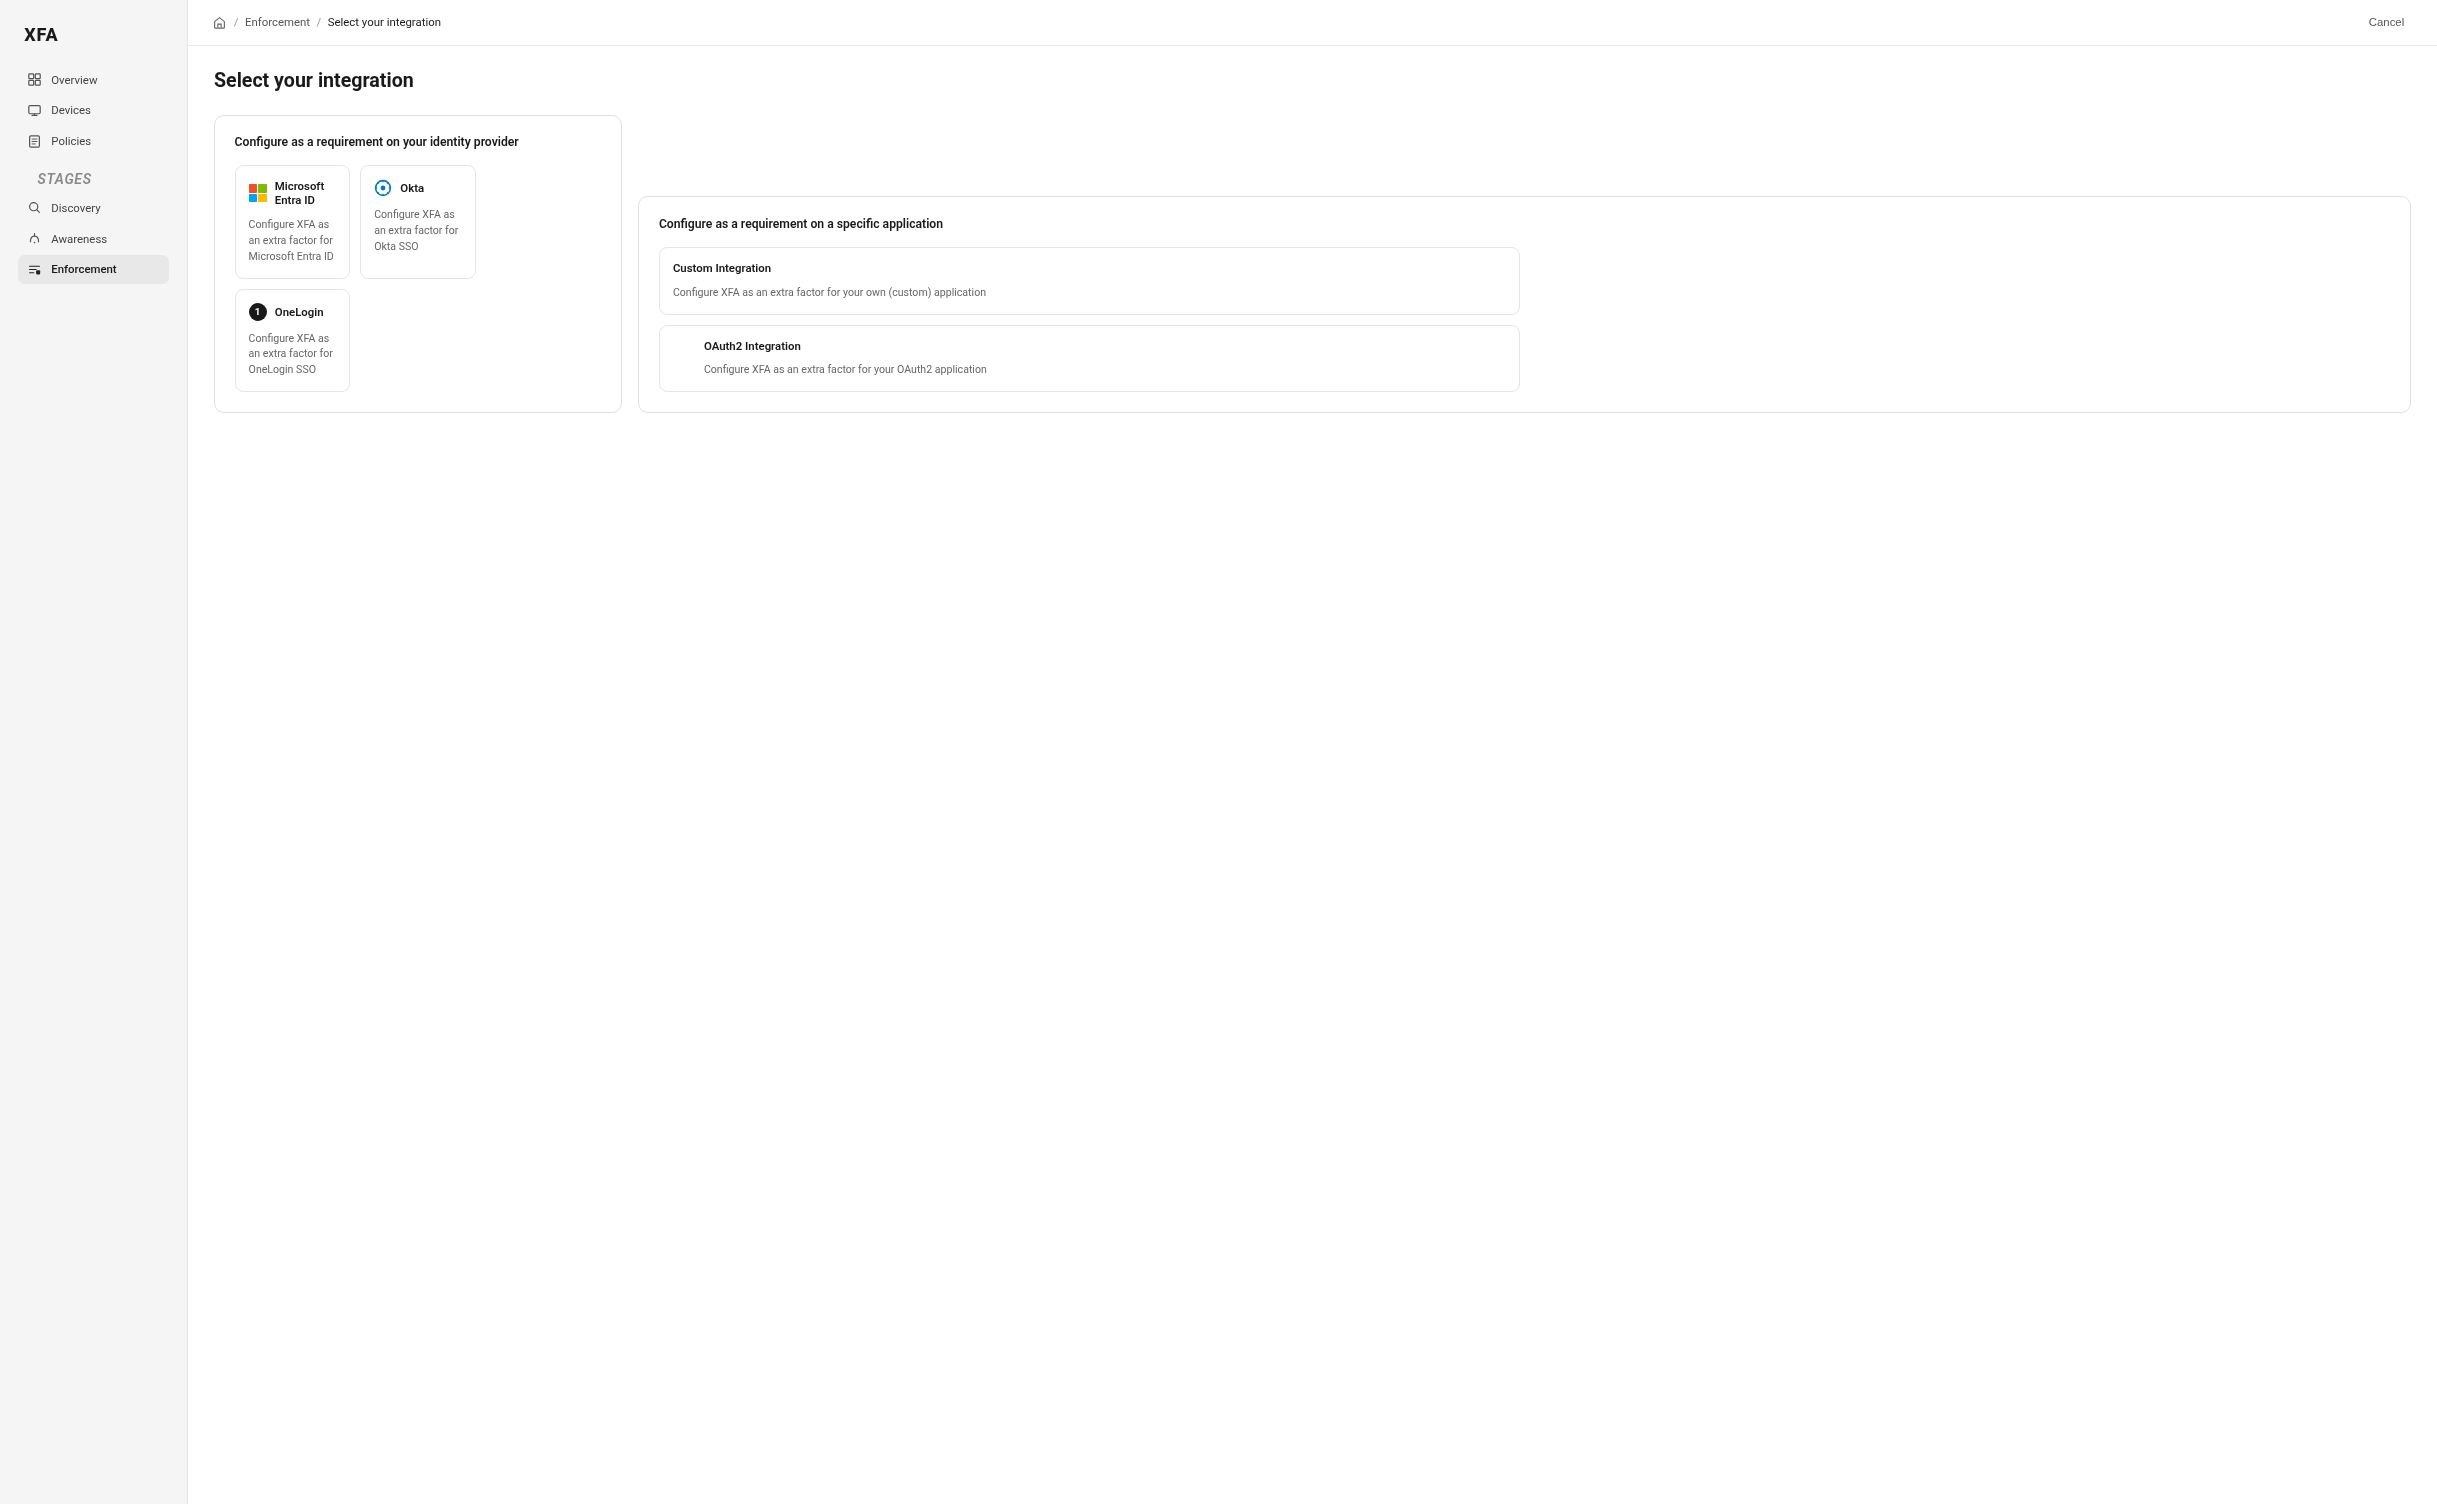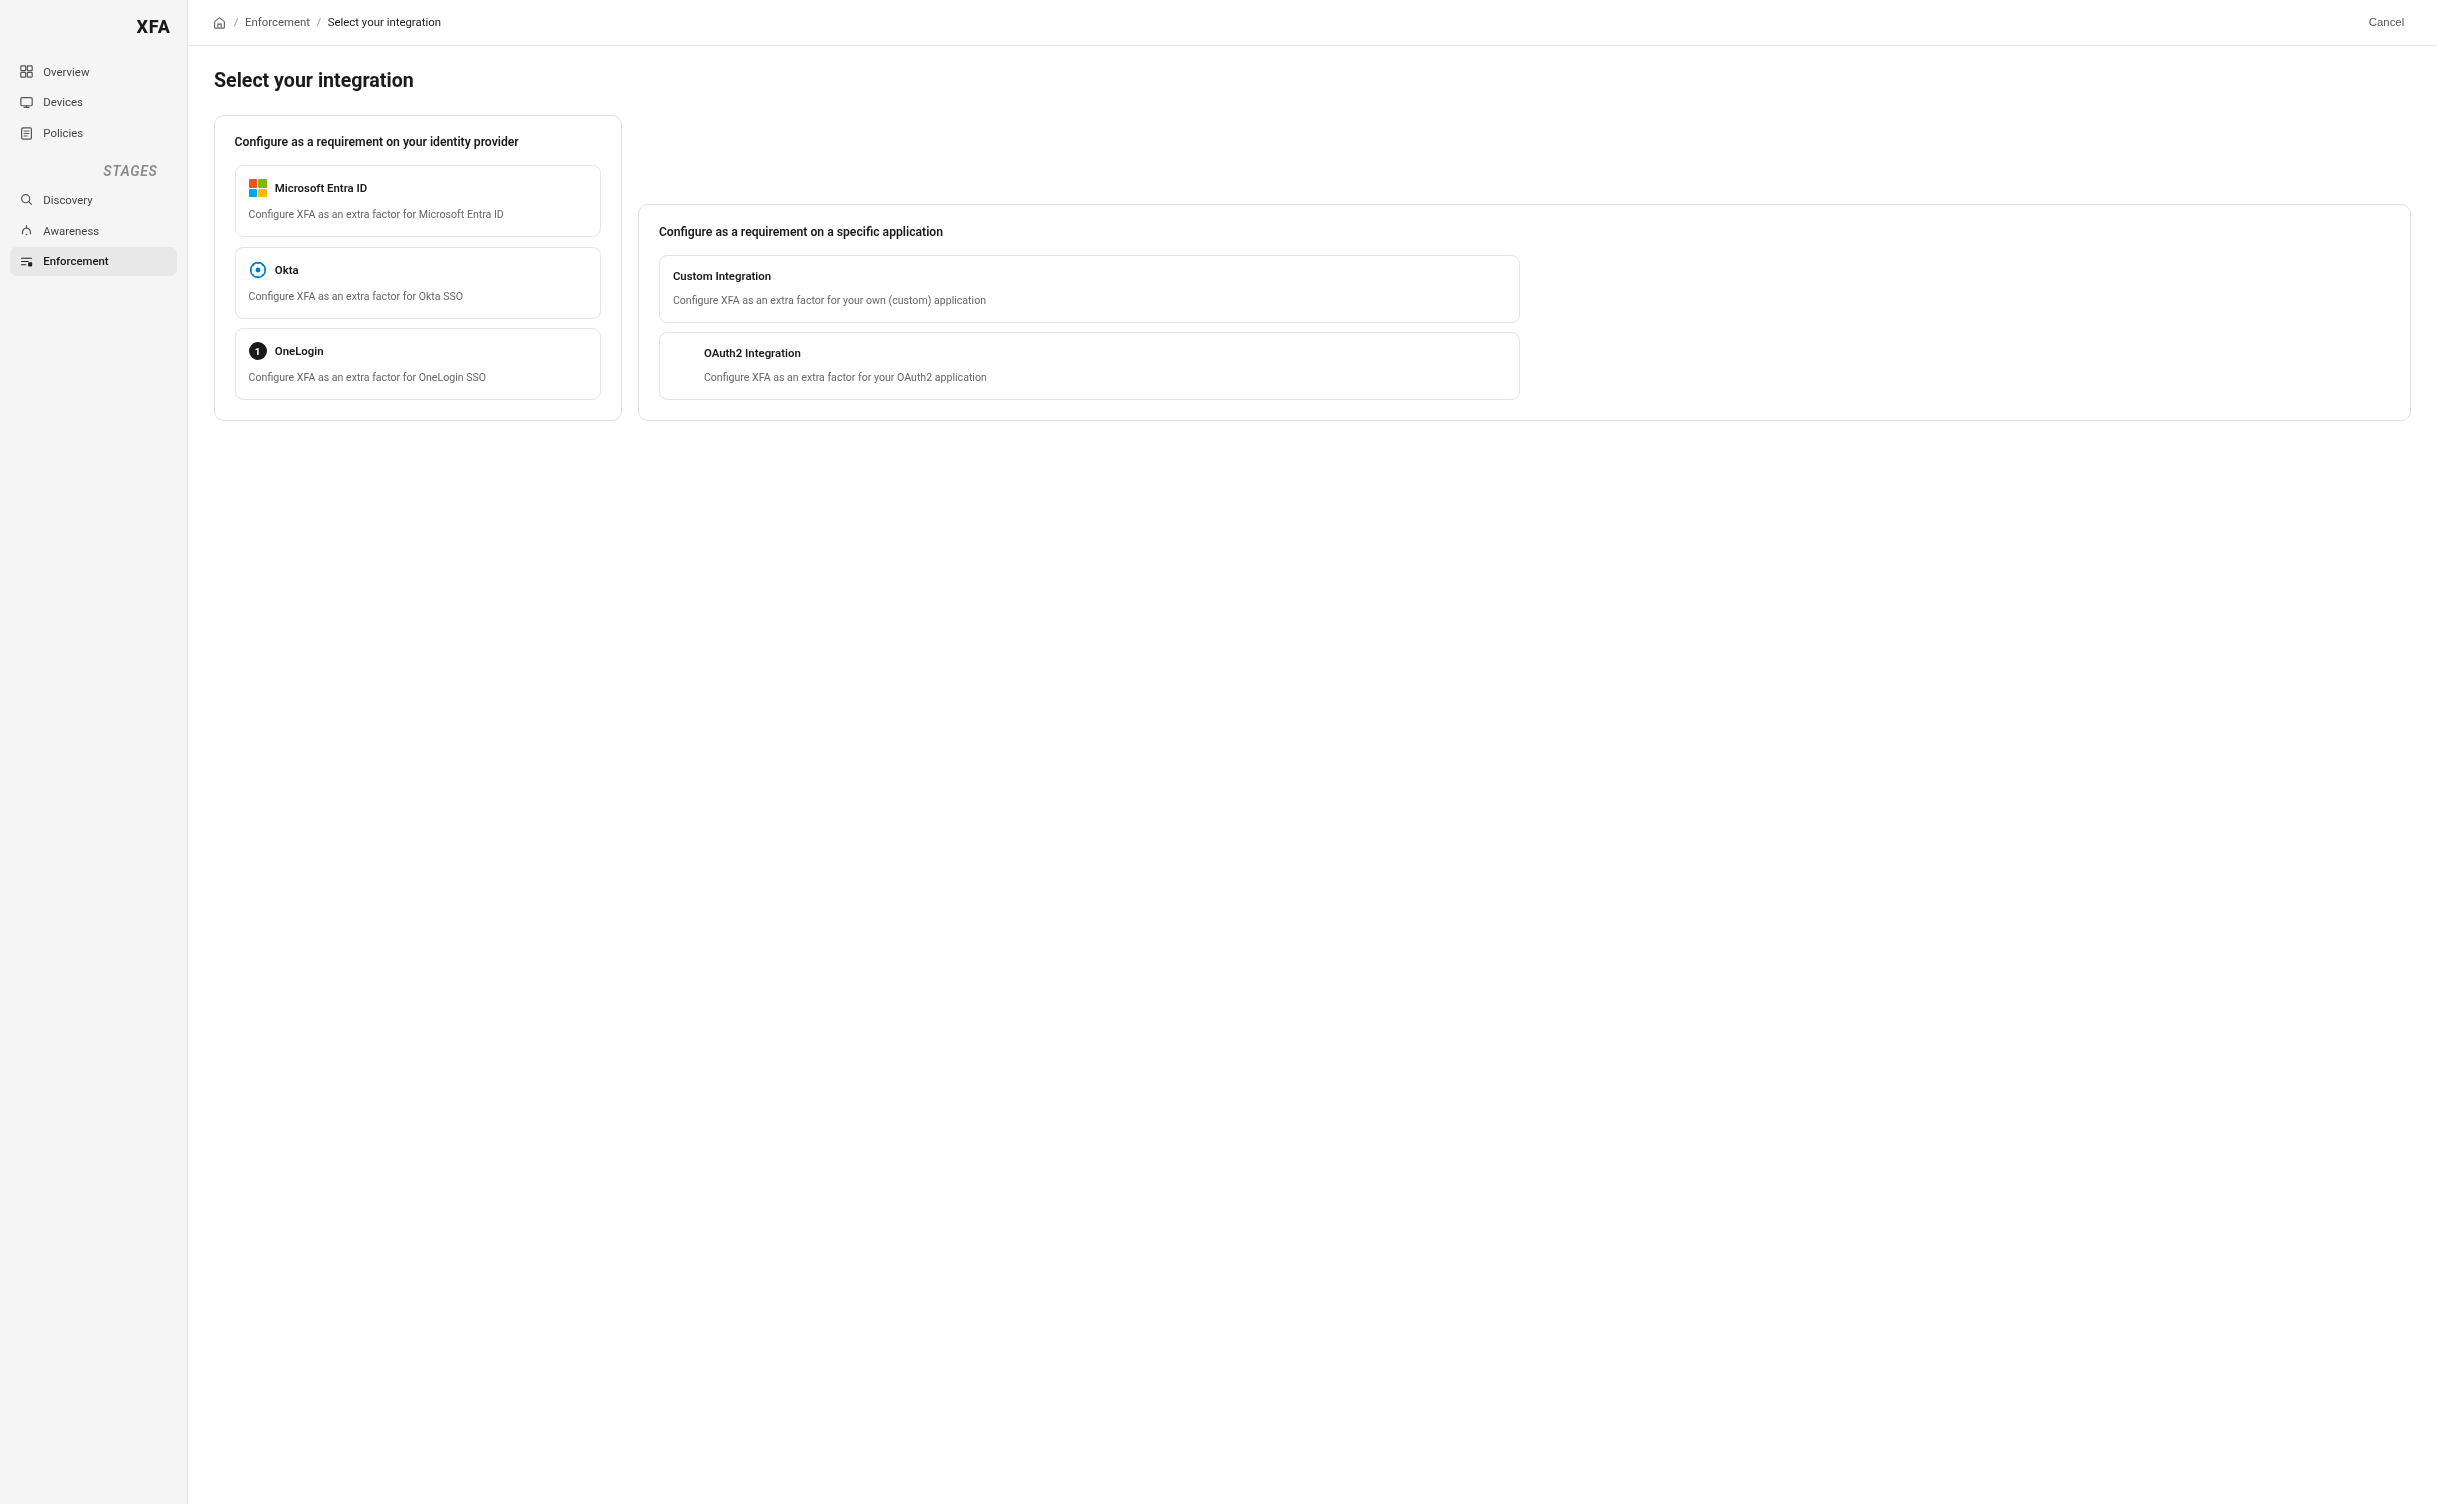--- a/index.html
+++ b/index.html
@@ -17,22 +17,21 @@
     }
 
     
     .sidebar {
       width: 188px;
       min-width: 188px;
       background: #f5f5f5;
       border-right: 0.8px solid #e5e5e5;
       display: flex;
       flex-direction: column;
-      padding: 0;
-      text-align: right;
+      padding: 8px;
     }
 
     .sidebar-logo {
       padding: 16.3px 16.3px 19.6px 16.3px;
     }
 
     .logo-text {
       font-size: 18px;
       font-weight: 800;
       color: #1a1a1a;
@@ -171,21 +170,21 @@
       color: #1a1a1a;
       margin-bottom: 16.3px;
     }
 
     .integration-grid {
       display: grid;
       gap: 9.8px;
     }
 
     .integration-grid-2col {
-      grid-template-columns: 1fr;
+      grid-template-columns: 1fr 1fr 1fr;
     }
 
     .integration-card {
       border: 0.8px solid #e5e5e5;
       border-radius: 8.2px;
       padding: 13px;
       cursor: pointer;
       transition: border-color 0.15s, box-shadow 0.15s;
       background: #fff;
     }

